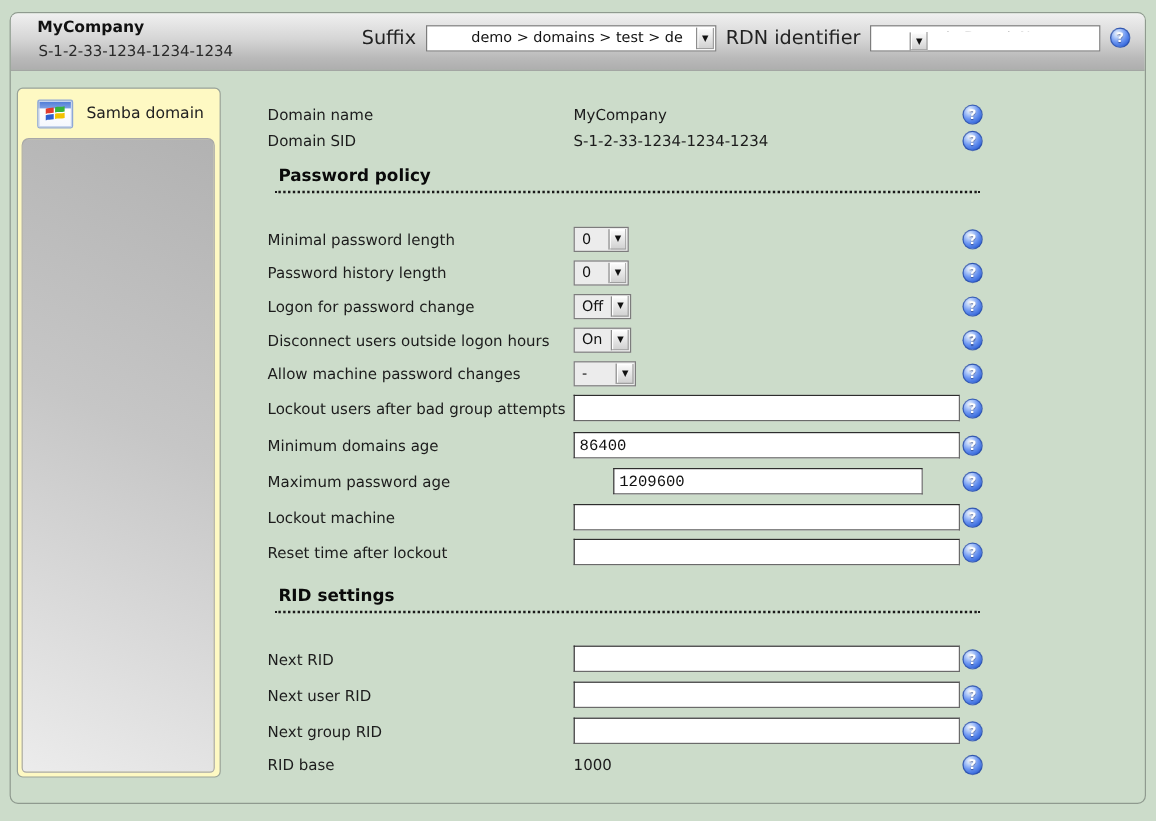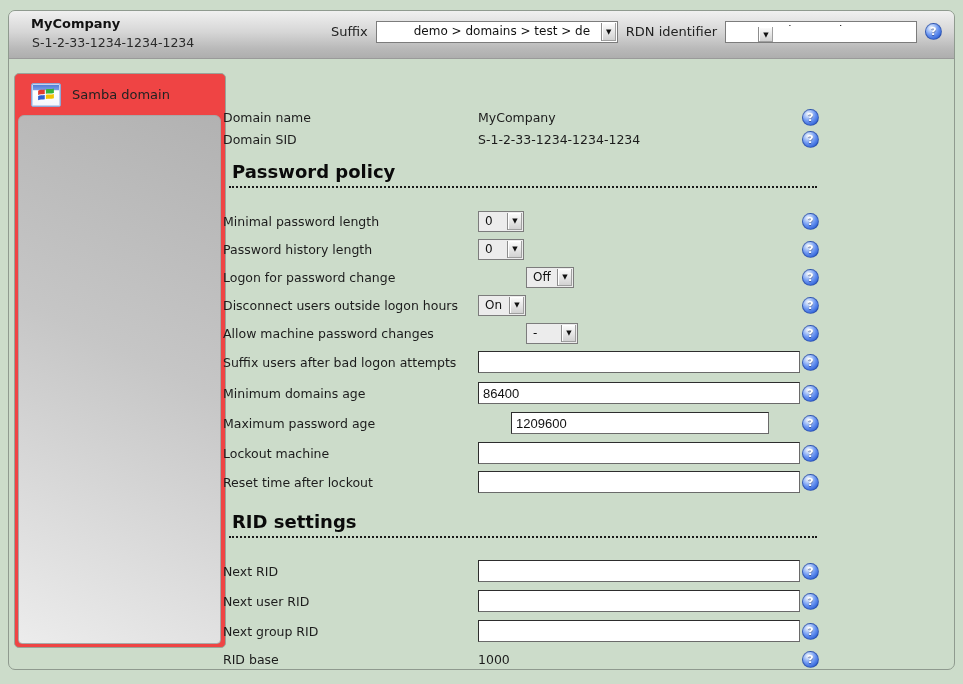--- a/index.html
+++ b/index.html
@@ -21,21 +21,21 @@
   .header {
     height:48px;
     background:linear-gradient(180deg,#f0f0f0 0%,#d6d6d6 45%,#b9b9b9 80%,#aeaeae 100%);
     border-bottom:1px solid #9a9a9a;
     display:flex; align-items:stretch; justify-content:space-between;
   }
   .header-left { padding:5px 0 0 22px; }
   .h-title { font-weight:bold; font-size:13px; color:#111; }
   .h-subtitle { font-size:12.5px; color:#2a2a2a; margin-top:4px; margin-left:1px; }
   .header-right { display:flex; align-items:center; gap:8px; padding-right:12px; margin-top:-6px; }
-  .h-label { font-size:13px; color:#222; white-space:nowrap; }
+  .h-label { font-size:16px; color:#222; white-space:nowrap; }
   
   .fselect {
     display:inline-flex; align-items:stretch;
     background:#ececec; border:1px solid #7c7c7c;
     height:21px; font-size:12px; color:#111; cursor:default;
   }
   .fselect.white { background:#fff; height:22px;padding-left:31px; }
   .fselect .txt { padding:2.5px 2px 2px 6px; white-space:nowrap; overflow:hidden; flex:1; }
   .fselect .arrow {
     width:15px; flex:0 0 15px; display:flex; align-items:center; justify-content:center;
@@ -52,53 +52,53 @@
   .help {
     width:17px; height:17px; border-radius:50%; flex:0 0 17px;
     background:radial-gradient(circle at 35% 28%, #ffffff 0%, #bcd2fa 20%, #6d97f2 48%, #3567da 78%, #2b54b4 100%);
     border:1px solid rgba(38,70,150,.65);
     color:#fff; font-size:11px; font-weight:bold;
     display:flex; align-items:center; justify-content:center;
     text-shadow:0 1px 1px rgba(10,25,80,.55); cursor:pointer;
   }
   
   .sidebar {
-    position:absolute; left:5px; top:62px; width:212px; height:575px;
-    border:1px solid #99a399; border-radius:5px; background:#ef4444; overflow:hidden;
+    position:absolute; left:5px; top:62px; width:170px; height:575px;
+    border:1px solid #99a399; border-radius:5px; background:#fef9c3; overflow:hidden;
   }
   .tabstrip { height:41px; display:flex; align-items:center; gap:11px; padding-left:16px; cursor:pointer; }
   .tab-label { font-size:13px; color:#222; }
   .sidebar-body {
     position:absolute; left:3px; right:4px; top:41px; bottom:3px;
     border:1px solid #a8a8a8; border-radius:6px 6px 4px 4px;
     background:linear-gradient(205deg,#b2b2b2 0%,#c6c6c6 45%,#ececec 100%);
   }
   
   .win-btn {
     width:30px; height:24px; flex:0 0 30px;
     border:1px solid #8fa8d6; border-radius:2px;
     background:linear-gradient(180deg,#4a77d4 0%,#7da0e6 28%,#ffffff 30%,#f4f7fd 100%);
     display:flex; align-items:center; justify-content:center;
     box-shadow:0 0 0 1px #c6d4ee inset;
   }
   
-  .main { position:absolute; left:214px; top:92px; width:596px; height:570px; }
+  .main { position:absolute; left:214px; top:70px; width:596px; height:570px; }
   .row { position:absolute; left:0; width:596px; display:flex; align-items:center; height:24px; }
   .row .lbl { flex:0 0 255px; white-space:nowrap; overflow:visible; font-size:12.5px; color:#1c1c1c; }
   .row .val { font-size:12.5px; color:#1c1c1c; white-space:nowrap; }
   .row .help { margin-left:auto; }
   .tinput {
     width:322px; height:22px;
     border:1px solid #6a6a6a; border-top-color:#2d2d2d; border-left-color:#2d2d2d;
     background:#fff; padding:1px 4px;
-    font-family:Liberation Sans, sans-serif; font-size:13px; color:#111;
+    font-family:Liberation Mono, monospace; font-size:13px; color:#111;
   }
   .section {
     position:absolute; left:6px; width:588px;
-    font-weight:bold; font-size:18px; color:#0a0a0a;
+    font-weight:bold; font-size:14px; color:#0a0a0a;
     border-bottom:2px dotted #1a1a1a; padding:0 0 4px 3px;
   }
 </style>
 </head>
 <body>
 
 <div class="panel">
 
   <div class="header">
     <div class="header-left">
@@ -159,47 +159,47 @@
       <span class="help">?</span>
     </div>
     <div class="row" style="top:134px;">
       <span class="lbl">Password history length</span>
       <div class="fselect sel-sm">
         <span class="txt">0</span>
         <span class="arrow">▼</span>
       </div>
       <span class="help">?</span>
     </div>
-    <div class="row" style="top:162px;gap:48px;">
+    <div class="row" style="top:162px;">
       <span class="lbl">Logon for password change</span>
       <div class="fselect sel-onoff">
         <span class="txt">Off</span>
         <span class="arrow">▼</span>
       </div>
       <span class="help">?</span>
     </div>
     <div class="row" style="top:190px;">
       <span class="lbl">Disconnect users outside logon hours</span>
       <div class="fselect sel-onoff">
         <span class="txt">On</span>
         <span class="arrow">▼</span>
       </div>
       <span class="help">?</span>
     </div>
-    <div class="row" style="top:218px;gap:48px;">
+    <div class="row" style="top:218px;">
       <span class="lbl">Allow machine password changes</span>
       <div class="fselect sel-dash">
         <span class="txt">-</span>
         <span class="arrow">▼</span>
       </div>
       <span class="help">?</span>
     </div>
 
     <div class="row" style="top:247px;">
-      <span class="lbl">Suffix users after bad logon attempts</span>
+      <span class="lbl">Lockout users after bad group attempts</span>
       <input class="tinput" type="text" value="" style="">
       <span class="help">?</span>
     </div>
     <div class="row" style="top:278px;">
       <span class="lbl">Minimum domains age</span>
       <input class="tinput" type="text" value="86400" style="">
       <span class="help">?</span>
     </div>
     <div class="row" style="top:308px;gap:33px;">
       <span class="lbl">Maximum password age</span>

